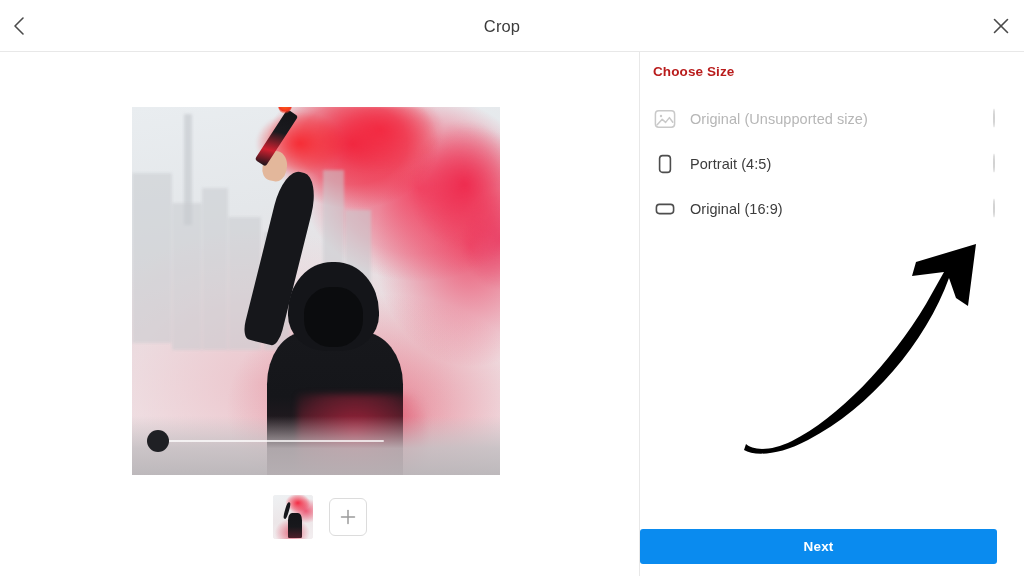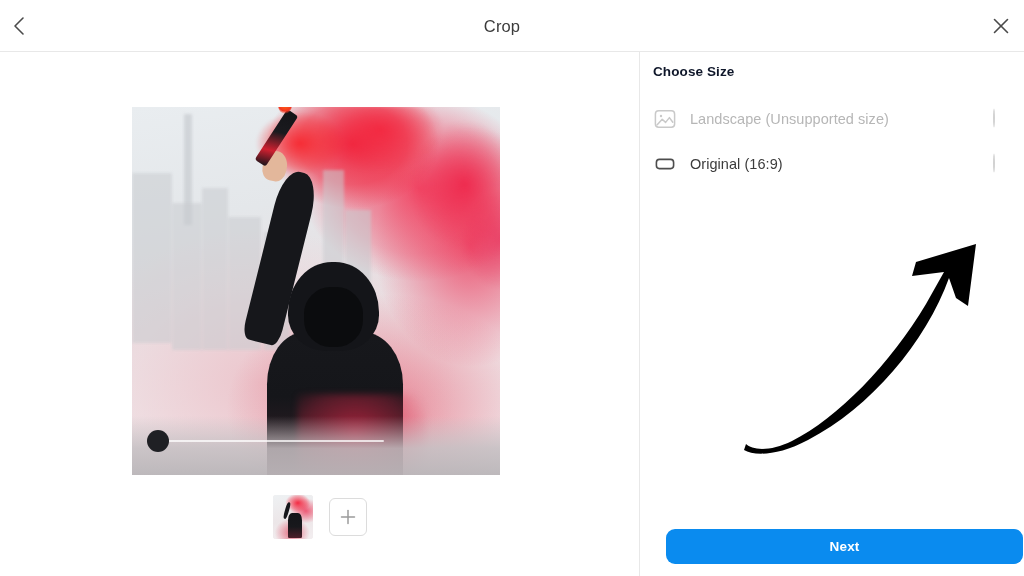--- a/index.html
+++ b/index.html
@@ -279,21 +279,21 @@
     position: absolute;
     left: 641px; top: 52px;
     width: 383px; height: 524px;
     background: #ffffff;
   }
   #choose-size-label {
     position: absolute;
     left: 12px; top: 12px;
     font-size: 13.5px;
     font-weight: bold;
-    color: #0f172a;
+    color: #b91c1c;
     letter-spacing: 0.1px;
   }
   #size-options {
     position: absolute;
     left: 0; top: 44px;
     width: 383px;
   }
   .size-option {
     position: relative;
     height: 45px;
@@ -340,24 +340,24 @@
     position: absolute;
     left: 730px; top: 232px;
     width: 260px; height: 230px;
     pointer-events: none;
   }
   #arrow-annotation svg { display: block; }
 
   
   #next-btn {
     position: absolute;
-    left: 666px; top: 529px;
+    left: 640px; top: 529px;
     width: 357px; height: 35px;
     background: #0a8bef;
-    border-radius: 9px;
+    border-radius: 3px;
     color: #ffffff;
     font-size: 13.5px;
     font-weight: bold;
     display: flex;
     align-items: center;
     justify-content: center;
     cursor: pointer;
     letter-spacing: 0.2px;
   }
 </style>
@@ -446,27 +446,38 @@
     <div id="size-options">
 
       <div class="size-option disabled">
         <span class="opt-icon">
           <svg width="22" height="22" viewBox="0 0 22 22">
             <rect x="1.4" y="2.8" width="19.2" height="16.4" rx="3.2" ry="3.2" fill="none" stroke="#c9c9c9" stroke-width="1.5"></rect>
             <circle cx="7" cy="8" r="1.2" fill="#c9c9c9"></circle>
             <polyline points="3.2,16.8 8.2,11.2 11.6,14.4 15.4,9.6 18.8,14.2" fill="none" stroke="#c9c9c9" stroke-width="1.5" stroke-linejoin="round" stroke-linecap="round"></polyline>
           </svg>
         </span>
-        <span class="opt-label">Landscape (Unsupported size)</span>
+        <span class="opt-label">Original (Unsupported size)</span>
         <span class="opt-radio">
           <span class="radio-outer"></span>
         </span>
       </div>
 
 
+      <div class="size-option">
+        <span class="opt-icon">
+          <svg width="22" height="22" viewBox="0 0 22 22">
+            <rect x="5.6" y="2.6" width="10.8" height="16.8" rx="3" ry="3" fill="none" stroke="#4d4d4d" stroke-width="1.6"></rect>
+          </svg>
+        </span>
+        <span class="opt-label">Portrait (4:5)</span>
+        <span class="opt-radio">
+          <span class="radio-outer"></span>
+        </span>
+      </div>
 
       <div class="size-option">
         <span class="opt-icon">
           <svg width="22" height="22" viewBox="0 0 22 22">
             <rect x="2.4" y="6.4" width="17.2" height="9.2" rx="3" ry="3" fill="none" stroke="#4d4d4d" stroke-width="1.6"></rect>
           </svg>
         </span>
         <span class="opt-label">Original (16:9)</span>
         <span class="opt-radio">
           <span class="radio-outer"></span>

